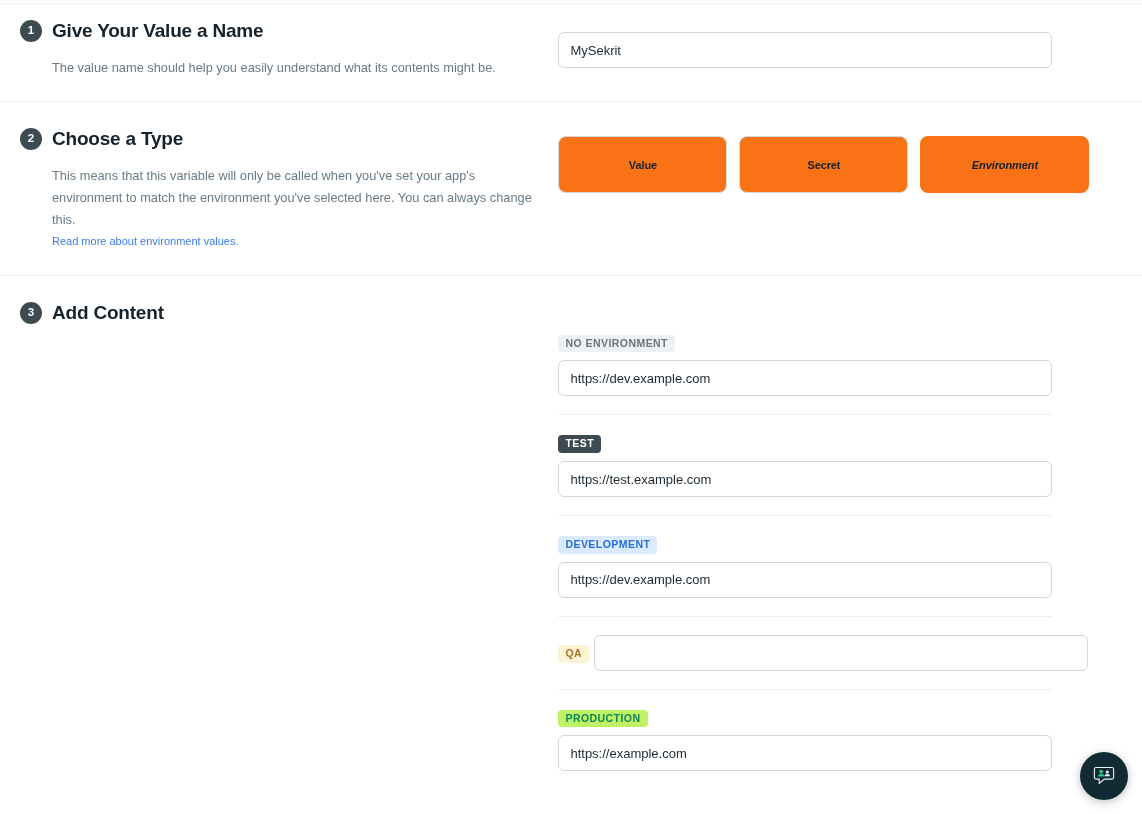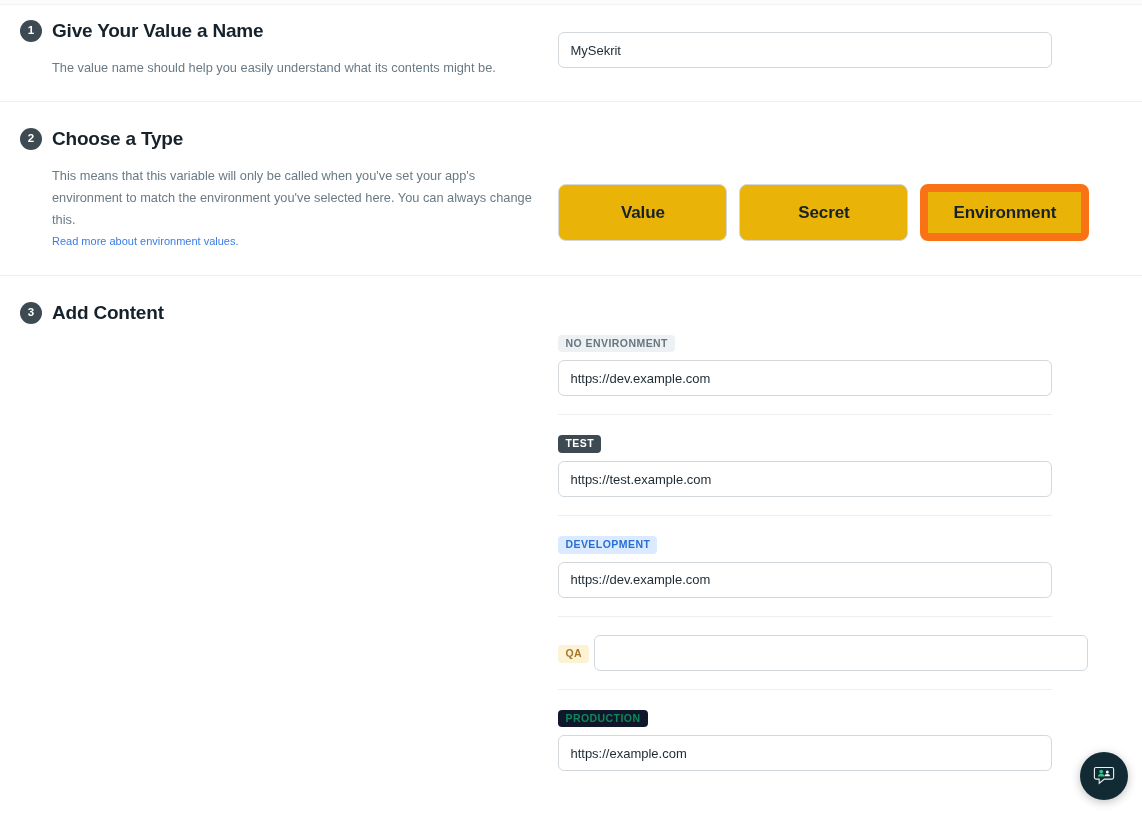--- a/index.html
+++ b/index.html
@@ -126,35 +126,35 @@
   .type-row {
     display: flex;
     gap: 12px;
   }
 
   .type-btn {
     width: 169px;
     height: 57px;
     border: 1px solid #d3d8dc;
     border-radius: 8px;
-    background: #eab308;
+    background: #f97316;
     font-family: "Liberation Sans", sans-serif;
-    font-size: 17px;
+    font-size: 11px;
     font-weight: 700;
     color: #16222b;
     cursor: pointer;
     display: flex;
     align-items: center;
     justify-content: center;
     letter-spacing: -0.1px;
-    margin-top: 48px;
   }
 
   .type-btn.selected {
     border: 8px solid #f97316;
+    font-style: italic;
   }
 
   
   .env-list { display: flex; flex-direction: column; }
 
   .env-block { padding-bottom: 18px; }
 
   .env-badge {
     display: inline-block;
     font-size: 10.5px;
@@ -162,21 +162,21 @@
     letter-spacing: 0.45px;
     padding: 3px 7px 3px 7px;
     border-radius: 4px;
     line-height: 1.1;
     margin-bottom: 8px;
   }
   .env-badge.none  { background: #eef1f3; color: #67767f; }
   .env-badge.test  { background: #3d4a52; color: #ffffff; }
   .env-badge.dev   { background: #dbeafe; color: #2a6fd6; }
   .env-badge.qa    { background: #fcf3d4; color: #a5762a; }
-  .env-badge.prod  { background: #0f172a; color: #10875a; }
+  .env-badge.prod  { background: #bef264; color: #10875a; }
 
   .divider-col {
     width: 494px;
     height: 1px;
     background: #eceef0;
     margin-bottom: 18px;
   }
 
   
   .chat-fab {

